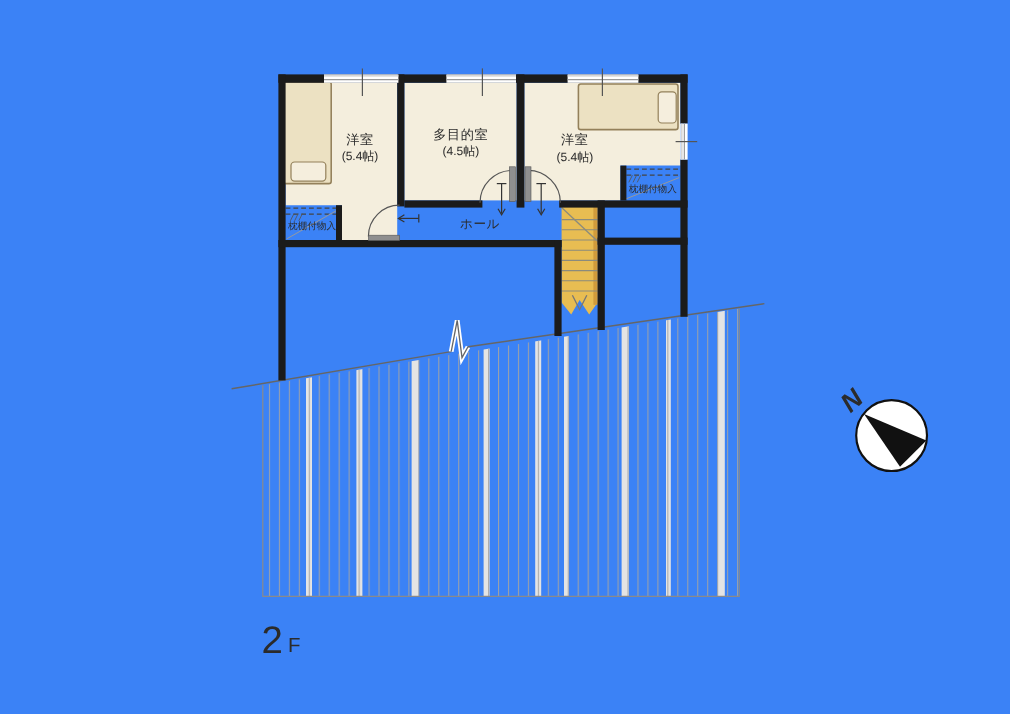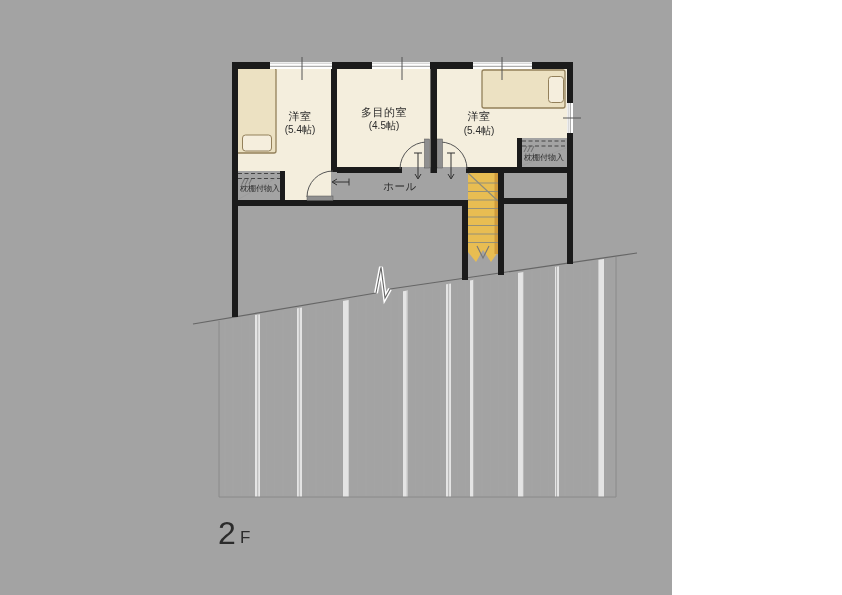--- a/index.html
+++ b/index.html
@@ -1,16 +1,16 @@
 <!DOCTYPE html>
 <html><head>
 <meta charset="utf-8">
 <style>
   html,body{margin:0;padding:0;background:#ffffff;}
-  .page{position:relative;width:672px;height:595px;background:#a3a3a3;overflow:hidden;
+  .page{position:relative;width:842px;height:595px;background:#3b82f6;overflow:hidden;
         font-family:"Liberation Sans","DejaVu Sans",sans-serif;}
   svg text{font-family:"Liberation Sans","DejaVu Sans",sans-serif;fill:#2b2b2b;}
   svg text.jp{letter-spacing:0.5px;}
   svg text.small{letter-spacing:0px;}
 </style>
 </head>
 <body>
 
 <div class="page">
 <svg width="842" height="595" viewBox="0 0 842 595">

